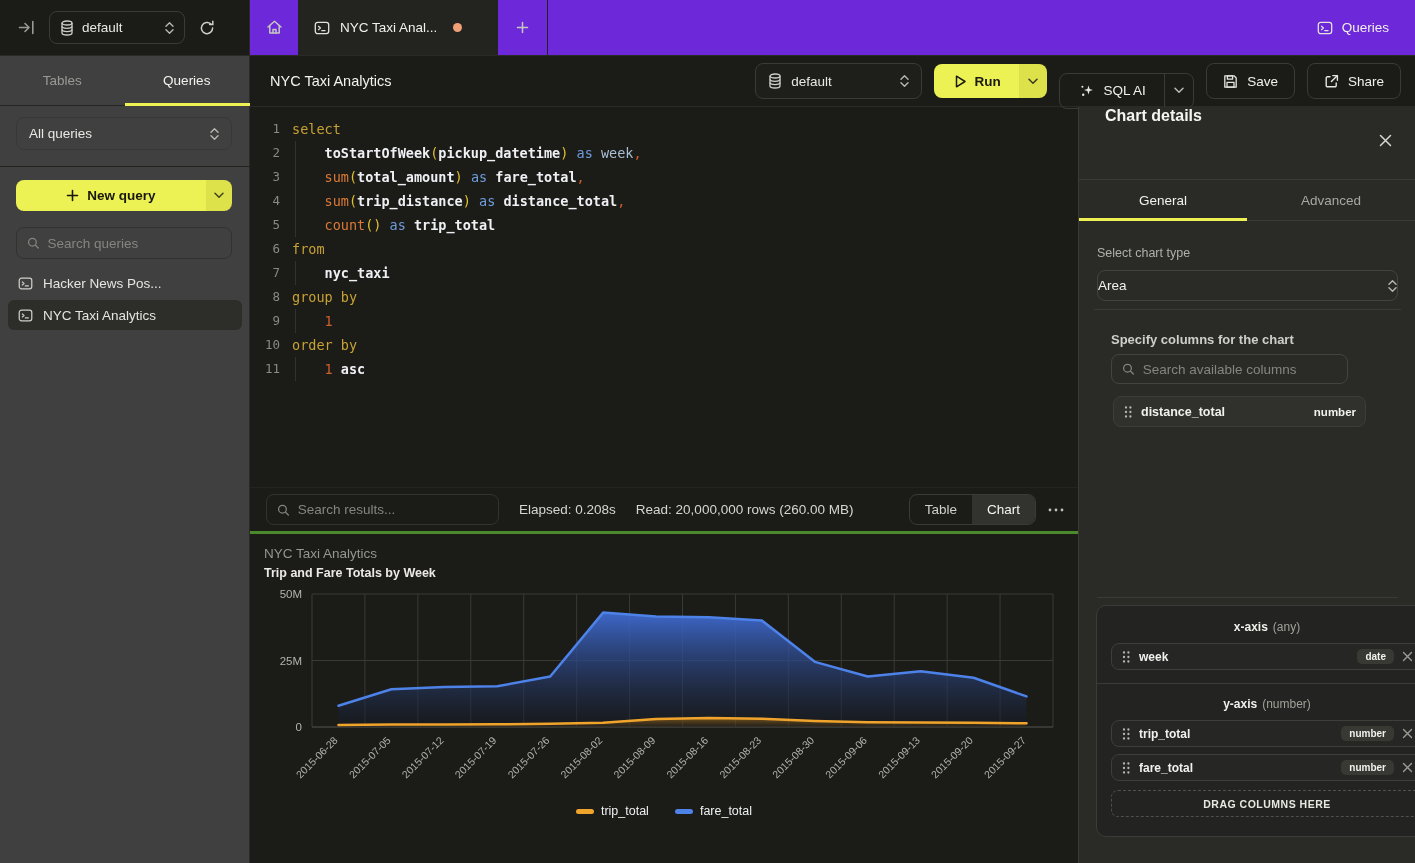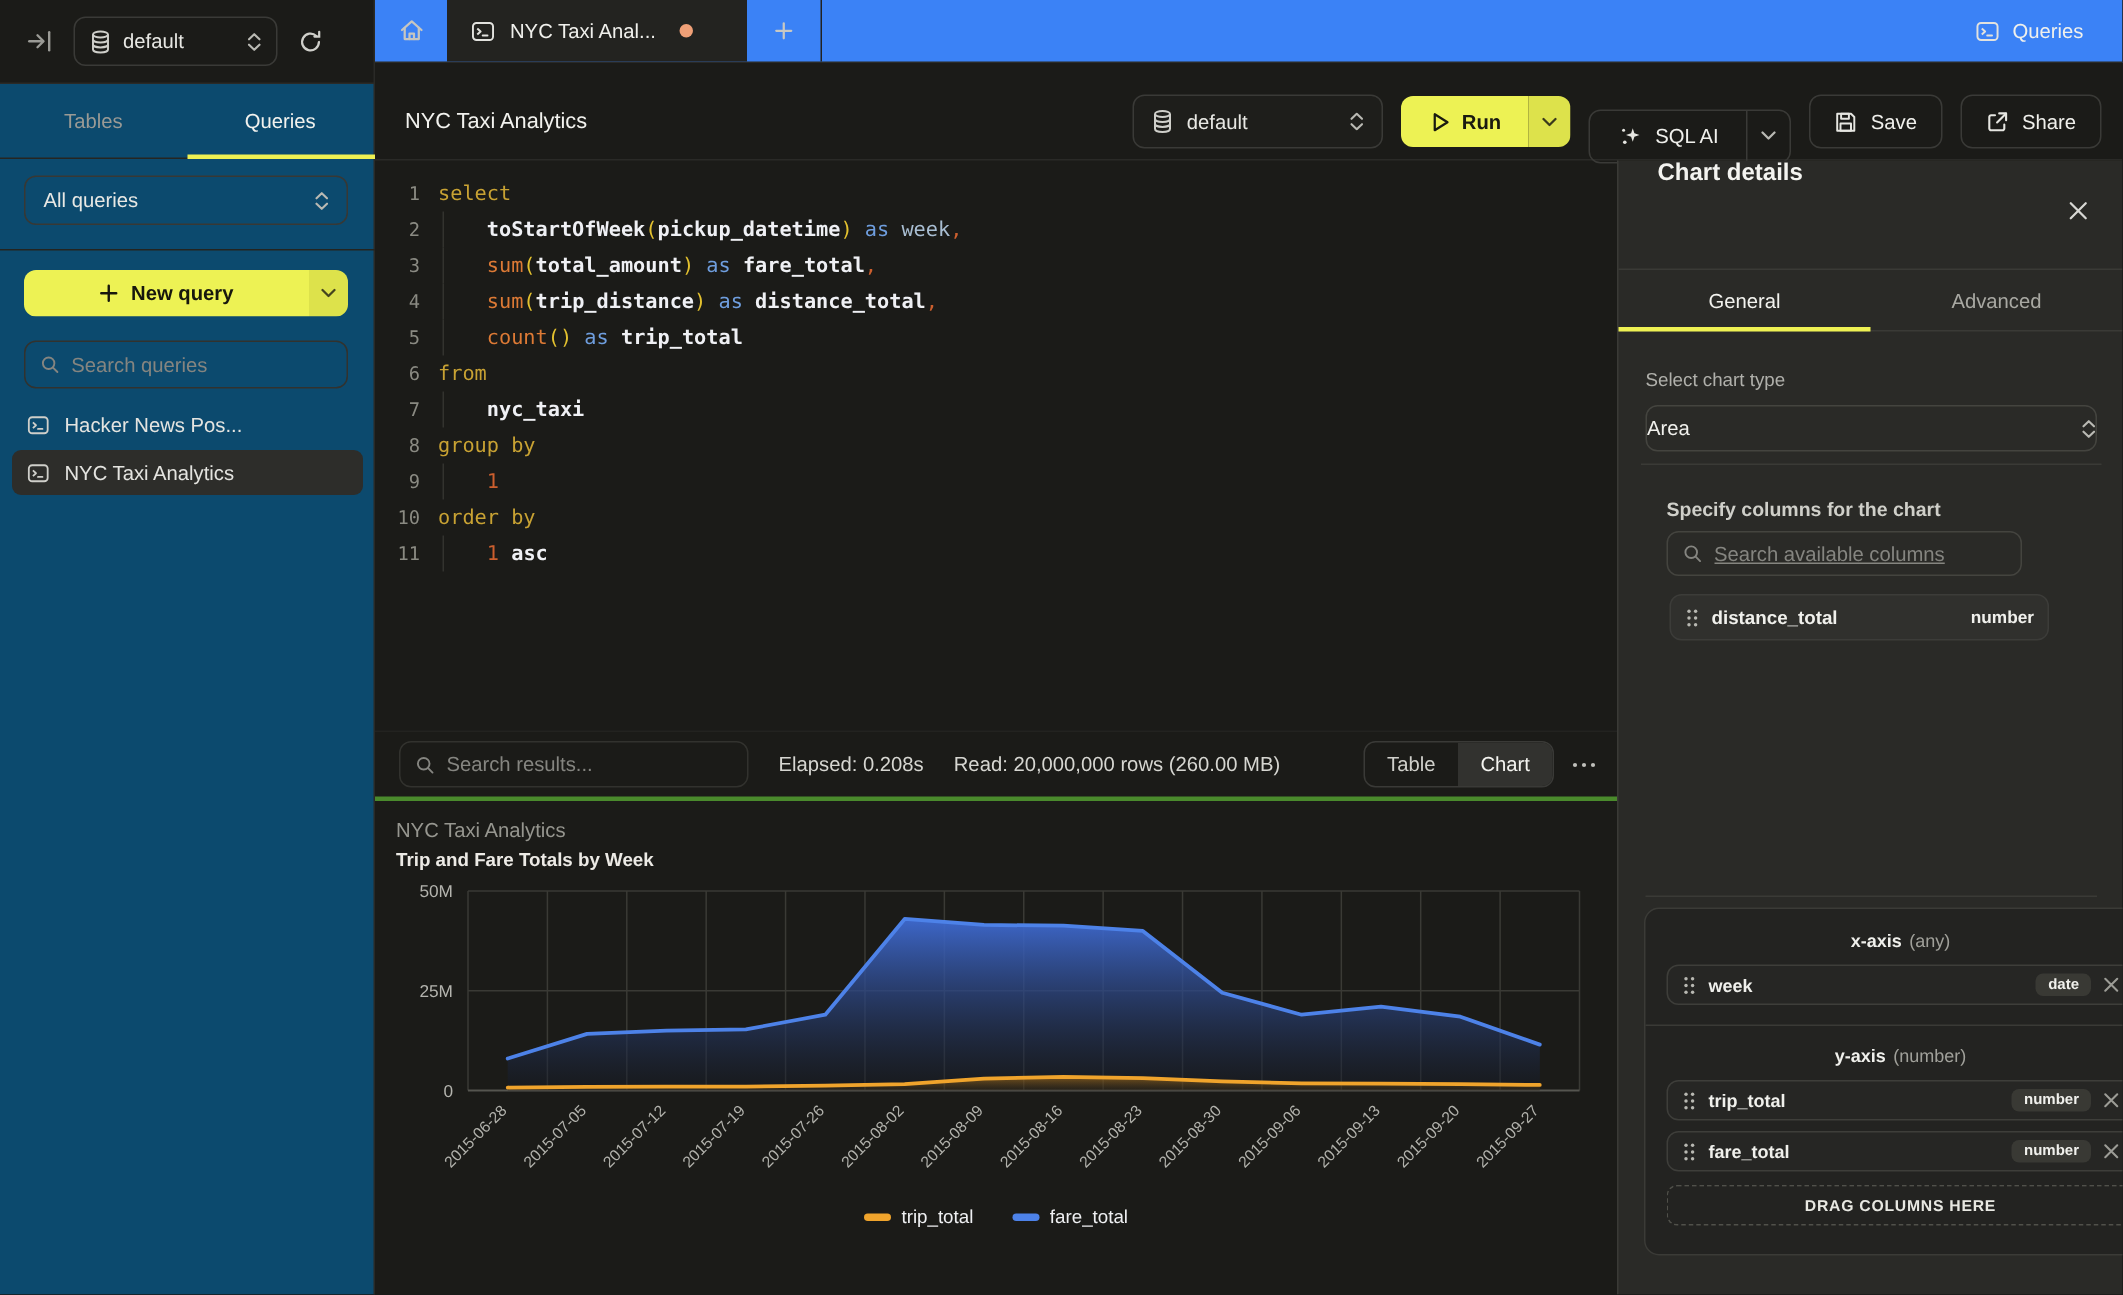--- a/index.html
+++ b/index.html
@@ -14,33 +14,33 @@
 
   
   .topbar { position:absolute; left:0; top:0; width:1415px; height:56px; }
   .topbar-left { position:absolute; left:0; top:0; width:250px; height:56px;
     background:#1b1b18; border-right:1px solid #2a2a27; border-bottom:1px solid #2a2a27;
     display:flex; align-items:center; padding:0 14px; gap:10px; }
   .icon-btn { background:none; border:none; color:#b9b9b3; cursor:pointer; display:flex; align-items:center; justify-content:center; padding:4px; }
   .tb-select { display:flex; align-items:center; gap:8px; height:33px; width:136px;
     border:1px solid #3a3a37; border-radius:8px; padding:0 10px; color:#ececе8; cursor:pointer; background:transparent; }
   .tb-select .lbl { flex:1; text-align:left; color:#ececе8; }
-  .topbar-strip { position:absolute; left:250px; top:0; width:1165px; height:42px;
-    background:#3b82f6; border-bottom:1px solid #2a2a27; display:flex; align-items:stretch; }
+  .topbar-strip { position:absolute; left:250px; top:0; width:1165px; height:56px;
+    background:#6d28d9; border-bottom:1px solid #2a2a27; display:flex; align-items:stretch; }
   .home-btn { width:48px; display:flex; align-items:center; justify-content:center; color:#c6c6c1; background:none; border:none; cursor:pointer; }
   .tab { width:200px; background:#232320; display:flex; align-items:center; gap:10px; padding:0 16px; cursor:pointer; }
   .tab .t-label { color:#f0f0ec; white-space:nowrap; overflow:hidden; }
   .tab .dot { width:9px; height:9px; border-radius:50%; margin-left:6px; flex:none; }
   .newtab-btn { width:50px; display:flex; align-items:center; justify-content:center; color:#c8c8c3; background:none; border:none; cursor:pointer; border-right:1px solid #222220; }
   .queries-chip { margin-left:auto; align-self:center; margin-right:26px; display:flex; align-items:center; gap:9px;
     color:#f0f0ec; background:none; border:none; cursor:pointer; font-size:13.5px; }
 
   
   .sidebar { position:absolute; left:0; top:56px; width:250px; height:807px;
-    background:#0c4a6e; border-right:1px solid #2a2a27; }
+    background:#404040; border-right:1px solid #2a2a27; }
   .side-tabs { position:relative; height:50px; display:flex; border-bottom:1px solid #262622; }
   .side-tab { flex:1; display:flex; align-items:center; justify-content:center; cursor:pointer; background:none; border:none; font-size:13.5px; }
   .side-tab.inactive { color:#9a9a95; }
   .side-tab.active { color:#f2f2ee; }
   .side-tabs .underline { position:absolute; left:125px; bottom:-1px; width:125px; height:3px; background:#eef153; }
   .all-queries { position:absolute; left:16px; top:61px; width:216px; height:33px;
     border:1px solid #383834; border-radius:8px; display:flex; align-items:center; padding:0 12px;
     color:#ececе8; cursor:pointer; background:transparent; }
   .all-queries .lbl { flex:1; text-align:left; }
   .side-div { position:absolute; left:0; top:110px; width:250px; height:1px; background:#24241f; }
@@ -131,21 +131,21 @@
   .dp-tab.active { color:#f2f2ee; }
   .dp-tab.inactive { color:#a8a8a2; }
   .dp-tabs .underline { position:absolute; left:0; bottom:-1px; width:168px; height:3px; background:#eef153; }
   .dp-label { position:absolute; left:18px; font-size:12.5px; color:#b0b0ab; }
   .dp-type-select { position:absolute; left:18px; top:163px; width:301px; height:31px;
     border:1px solid #44443f; border-radius:8px; display:flex; align-items:center; padding:0 0; color:#f0f0ec; cursor:pointer; background:transparent; }
   .dp-type-select .lbl { flex:1; text-align:left; }
   .dp-div1 { position:absolute; left:15px; top:202px; width:307px; height:1px; background:#3a3a36; }
   .dp-label2 { position:absolute; left:32px; top:225px; font-size:13px; font-weight:600; color:#cfcfc9; }
   .panel-search { position:absolute; left:32px; top:247px; width:237px; height:30px;
-    border:1px solid #44443f; border-radius:8px; display:flex; align-items:center; gap:8px; padding:0 10px; color:#858580;text-decoration:underline; }
+    border:1px solid #44443f; border-radius:8px; display:flex; align-items:center; gap:8px; padding:0 10px; color:#858580; }
   .col-chip { display:flex; align-items:center; padding:0 9px; gap:8px; border-radius:8px; }
   .chip-avail { position:absolute; left:34px; top:289px; width:253px; height:31px; background:#30302d; border:1px solid #3c3c39; }
   .chip-name { font-size:12.5px; font-weight:bold; color:#f0f0ec; }
   .chip-type-plain { margin-left:auto; font-size:11.5px; font-weight:bold; color:#f0f0ec; }
   .drag-dots { color:#b8b8b2; cursor:grab; display:flex; }
   .dp-div2 { position:absolute; left:18px; top:490px; width:301px; height:1px; background:#3a3a36; }
   .axis-card { position:absolute; left:17px; top:498px; width:342px; height:232px;
     background:#232321; border:1px solid #3b3b37; border-radius:10px; padding:14px 14px 12px; }
   .axis-head { text-align:center; font-size:12px; color:#f0f0ec; font-weight:bold; }
   .axis-head .hint { color:#a0a09a; font-weight:normal; margin-left:5px; }

